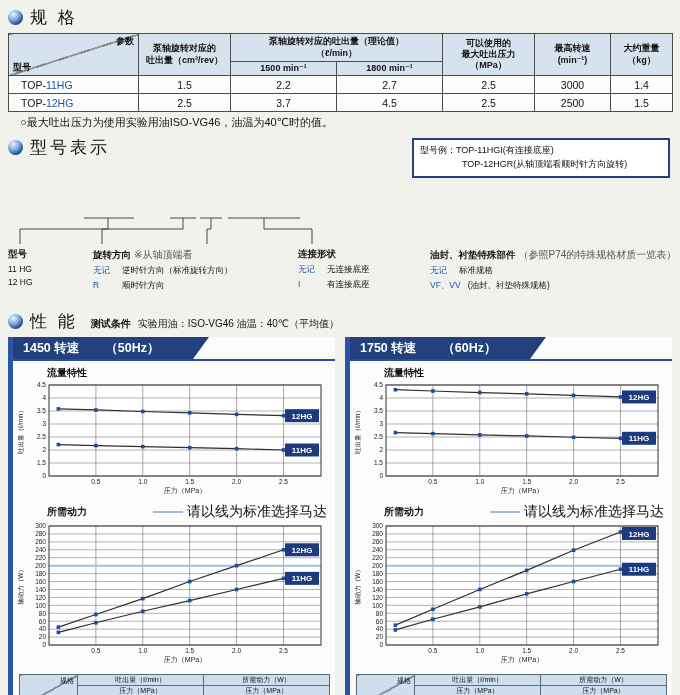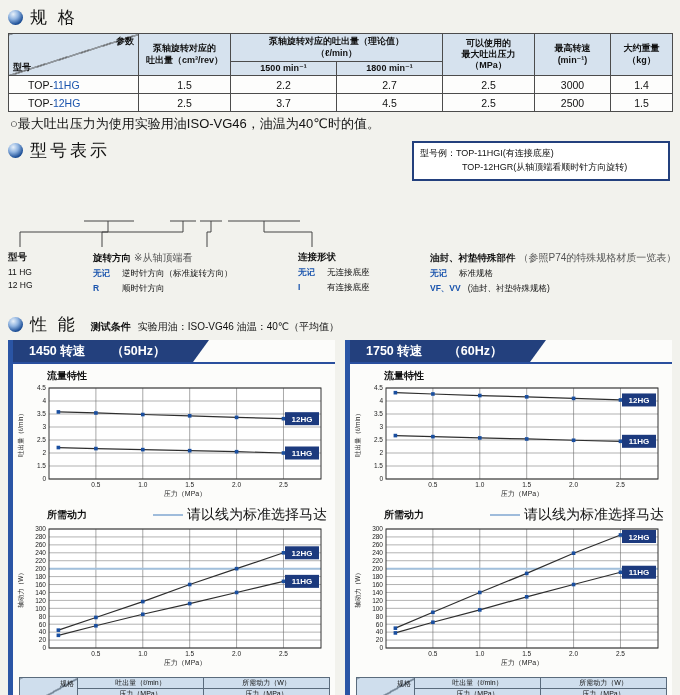--- a/index.html
+++ b/index.html
@@ -9,51 +9,51 @@
   .sec-title{font-size:17px;font-weight:normal;letter-spacing:3px}
   .cond-label{font-size:10px;font-weight:bold;margin-left:6px}
   .cond-text{font-size:10px}
   
   .spec-table{border-collapse:collapse;margin:0 8px;width:664px;background:#fff;table-layout:fixed}
   .spec-table th,.spec-table td{border:1px solid #4c4c4c;text-align:center;padding:0}
   .spec-table th{background:#d6e2ee;font-size:9px;font-weight:bold;white-space:pre-line;line-height:1.25}
   .spec-table td{font-size:10.5px;height:17px;background:#fdfdfc}
   .spec-table .h1 th{height:27px}
   .spec-table .h2 th{height:13px}
-  td.model-cell{text-align:left;padding-left:19px}
+  td.model-cell{text-align:left;padding-left:12px}
   .blue{color:#1a54ad}
   .corner{position:relative;background:#d6e2ee linear-gradient(to bottom right,transparent 49.3%,#4c4c4c 49.3%,#4c4c4c 50.7%,transparent 50.7%) !important}
   .corner .c-top{position:absolute;top:2px;right:4px;font-size:9px;font-weight:bold}
   .corner .c-bot{position:absolute;bottom:2px;left:4px;font-size:9px;font-weight:bold}
-  .note{font-size:13px;margin:3px 10px 0}
+  .note{font-size:11px;margin:3px 20px 0}
   
   .model-sec{position:relative;height:168px;}
   .example-box{position:absolute;right:10px;top:2px;width:258px;border:2px solid #23407d;background:#fff;font-size:9px;line-height:1.55;padding:4px 6px;box-sizing:border-box}
   .example-box .l2{padding-left:42px}
   .code-line{position:absolute;left:8px;top:34px;display:flex;align-items:center;font-weight:bold;font-size:33px;letter-spacing:1px;color:#111}
   .star{color:#1a4fa0;font-size:38px;margin:0 2px;transform:translateY(3px)}
   .shape{display:inline-block;box-sizing:border-box;border:3px solid #1a4fa0}
   .circle{width:23px;height:23px;border-radius:50%;margin-left:14px}
   .square{width:20px;height:20px;margin-left:13px}
   .dash{margin:0 3px;color:#111}
   .dc{width:24px;height:24px;box-sizing:border-box;border:3px solid #1a4fa0;border-radius:50%;display:inline-flex;align-items:center;justify-content:center;margin-left:3px}
   .dc span{width:9px;height:9px;box-sizing:border-box;border:2.5px solid #1a4fa0;border-radius:50%}
   .connector{position:absolute;left:0;top:80px}
   .legend{position:absolute;left:0;top:112px;width:680px;font-size:8.5px}
   .lg-col{position:absolute;top:0}
   .lg-h{font-weight:bold;font-size:9.5px;margin-bottom:3px;white-space:nowrap}
   .lg-note{font-size:10px;color:#555;font-weight:normal;margin-left:3px}
   .lg-r{display:flex;gap:7px;margin-top:3px;white-space:nowrap}
-  .lg-k{color:#1a54ad;font-weight:bold;min-width:22px}
+  .lg-k{color:#1a54ad;font-weight:normal;min-width:22px}
   .lg-k:empty{min-width:0;margin-right:-7px}
   
   .panels{display:flex;gap:10px;margin:2px 8px 0}
   .panel{width:327px;box-sizing:border-box;border-left:5px solid #2a55a5;background:#fcfcfa;padding-bottom:3px}
   .panel-head{position:relative;height:22px;border-bottom:2px solid #2a4f9e}
-  .ribbon{position:absolute;left:0;top:0;height:22px;width:196px;background:#23407d;color:#fff;clip-path:polygon(0 0,100% 0,calc(100% - 16px) 100%,0 100%);font-size:12.5px;font-weight:bold;display:flex;align-items:center;padding-left:16px;box-sizing:border-box}
+  .ribbon{position:absolute;left:0;top:0;height:22px;width:196px;background:#23407d;color:#fff;clip-path:polygon(0 0,100% 0,calc(100% - 16px) 100%,0 100%);font-size:12.5px;font-weight:bold;display:flex;align-items:center;padding-left:10px;box-sizing:border-box}
   .freq{margin-left:26px}
   .chart-title{font-size:10px;font-weight:bold;margin:5px 0 0 34px}
   .power-row{display:flex;justify-content:space-between;align-items:center;margin:3px 8px 0 34px}
   .motor-note{font-size:14px;display:flex;align-items:center}
   .legend-line{display:inline-block;width:30px;height:2px;background:#9fbcdb;margin-right:4px}
   svg.chart{display:block;margin-left:2px}
   
   .ptable{border-collapse:collapse;margin:5px 0 0 6px;background:#fff;table-layout:fixed}
   .ptable th,.ptable td{border:1px solid #5a6b7c;text-align:center;padding:0}
   .ptable th{background:#cfdeed;font-size:7px;font-weight:normal;height:10px}

